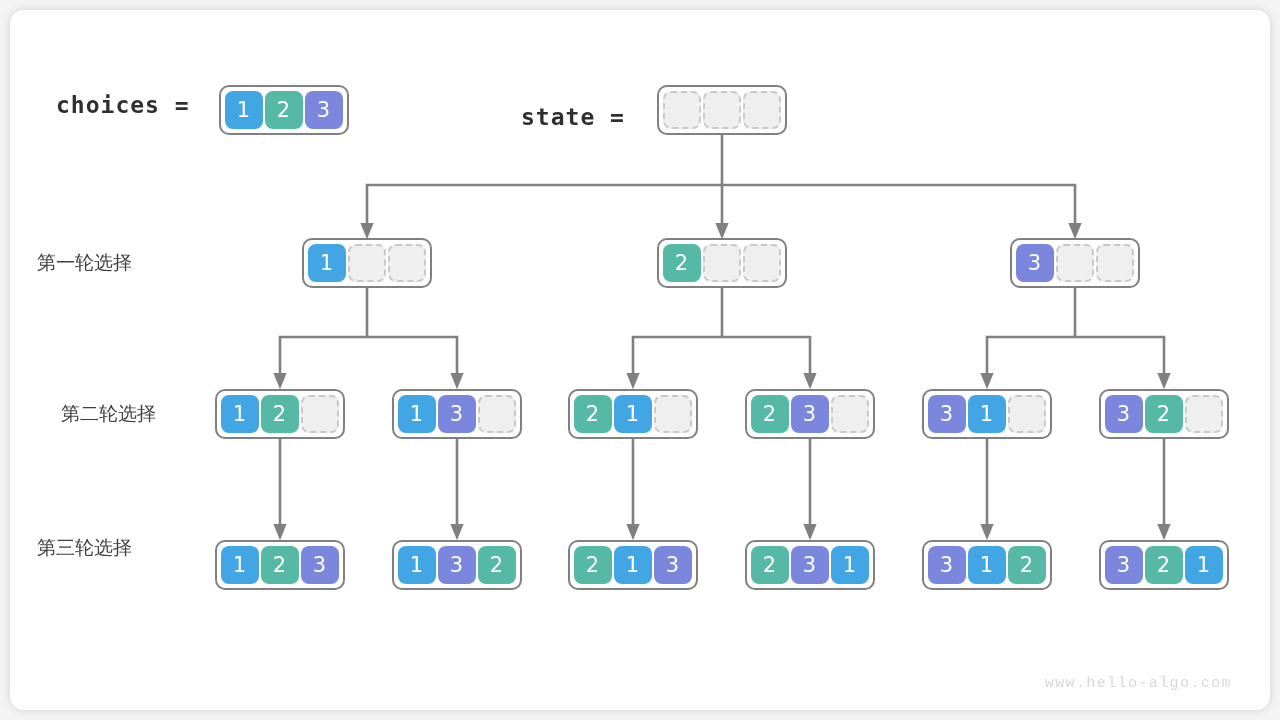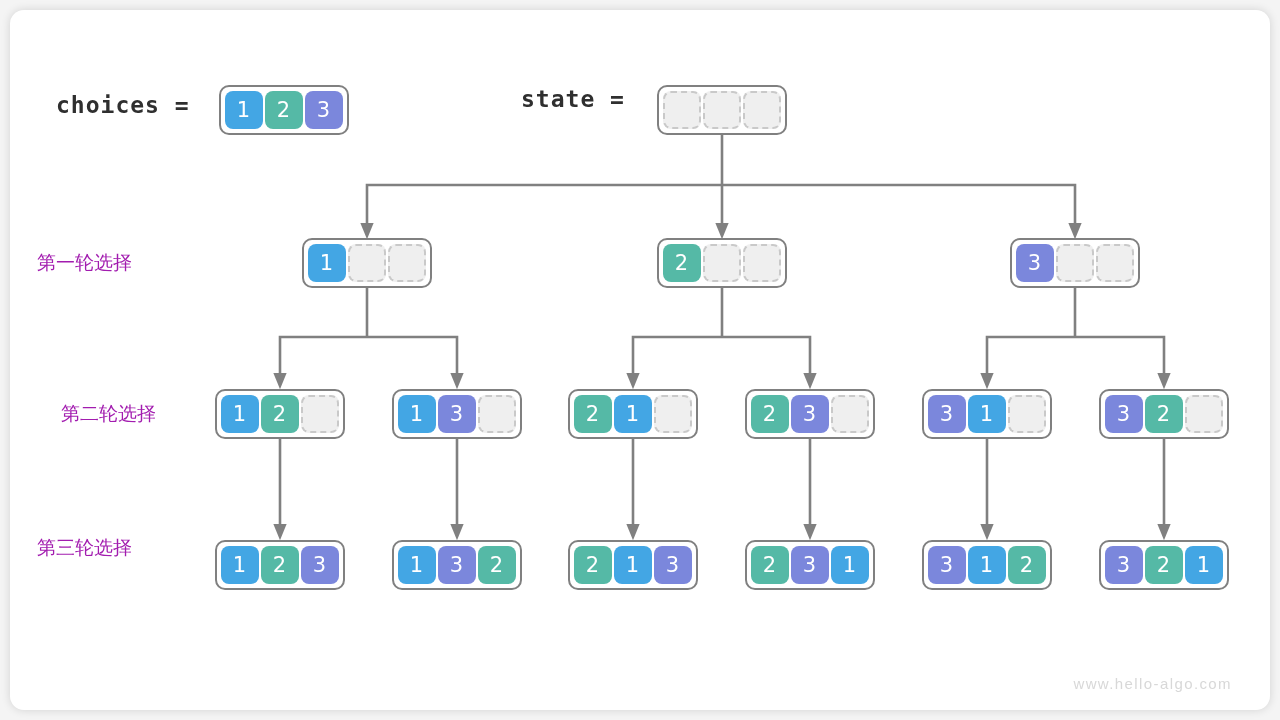--- a/index.html
+++ b/index.html
@@ -40,28 +40,28 @@
     font-weight: bold;
     font-size: 23px;
     color: #2f2f2f;
     white-space: nowrap;
     letter-spacing: 1px;
   }
   .row-label {
     position: absolute;
     font-family: "DejaVu Sans", "Liberation Sans", sans-serif;
     font-size: 19px;
-    color: #a21caf;
+    color: #404040;
     white-space: nowrap;
   }
   .watermark {
     position: absolute;
     right: 48px;
     bottom: 28px;
-    font-family: Liberation Sans, sans-serif;
+    font-family: Liberation Mono, monospace;
     font-size: 15px;
     color: #d8d8d8;
     letter-spacing: 1.4px;
     white-space: nowrap;
   }
 
   
   .array-box {
     position: absolute;
     box-sizing: border-box;
@@ -124,21 +124,21 @@
         <path d="M280,437 L280,532" marker-end="url(#arrowhead)"></path>
         <path d="M457,437 L457,532" marker-end="url(#arrowhead)"></path>
         <path d="M633,437 L633,532" marker-end="url(#arrowhead)"></path>
         <path d="M810,437 L810,532" marker-end="url(#arrowhead)"></path>
         <path d="M987,437 L987,532" marker-end="url(#arrowhead)"></path>
         <path d="M1164,437 L1164,532" marker-end="url(#arrowhead)"></path>
       </g>
   </svg>
 
   <div class="mono-label" style="left:56px; top:92px;">choices =</div>
-  <div class="mono-label" style="left:521px; top:86px;">state =</div>
+  <div class="mono-label" style="left:521px; top:104px;">state =</div>
 
   <div class="row-label" style="left:37px; top:250px;">第一轮选择</div>
   <div class="row-label" style="left:37px; top:401px;margin-left:24px;">第二轮选择</div>
   <div class="row-label" style="left:37px; top:535px;">第三轮选择</div>
 
   <div id="boxes">
       <div class="array-box" style="left: 218.5px; top: 85px;">
         <div class="cell v1">1</div>
         <div class="cell v2">2</div>
         <div class="cell v3">3</div>

